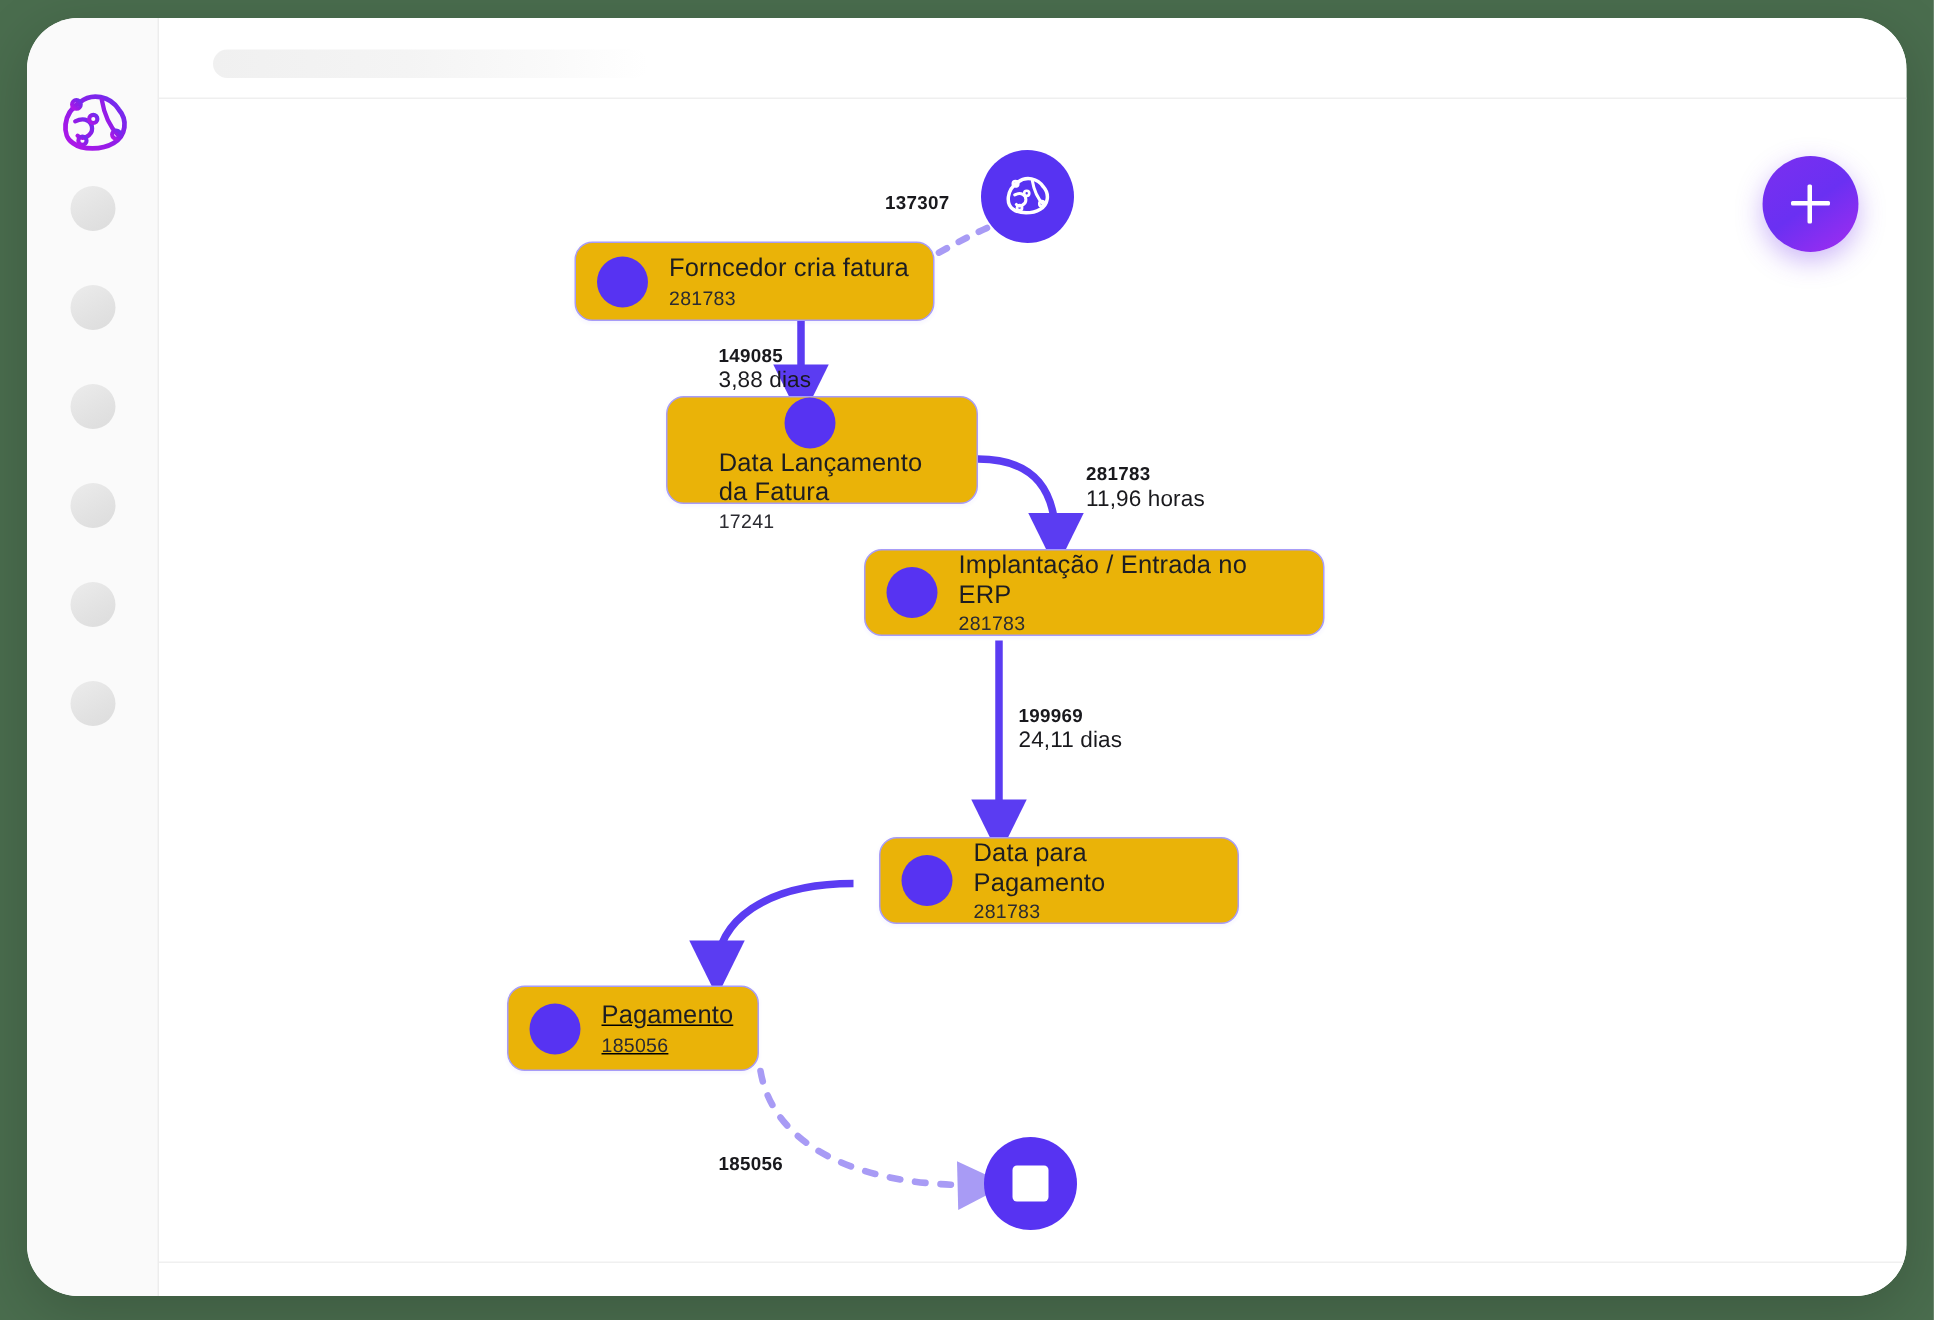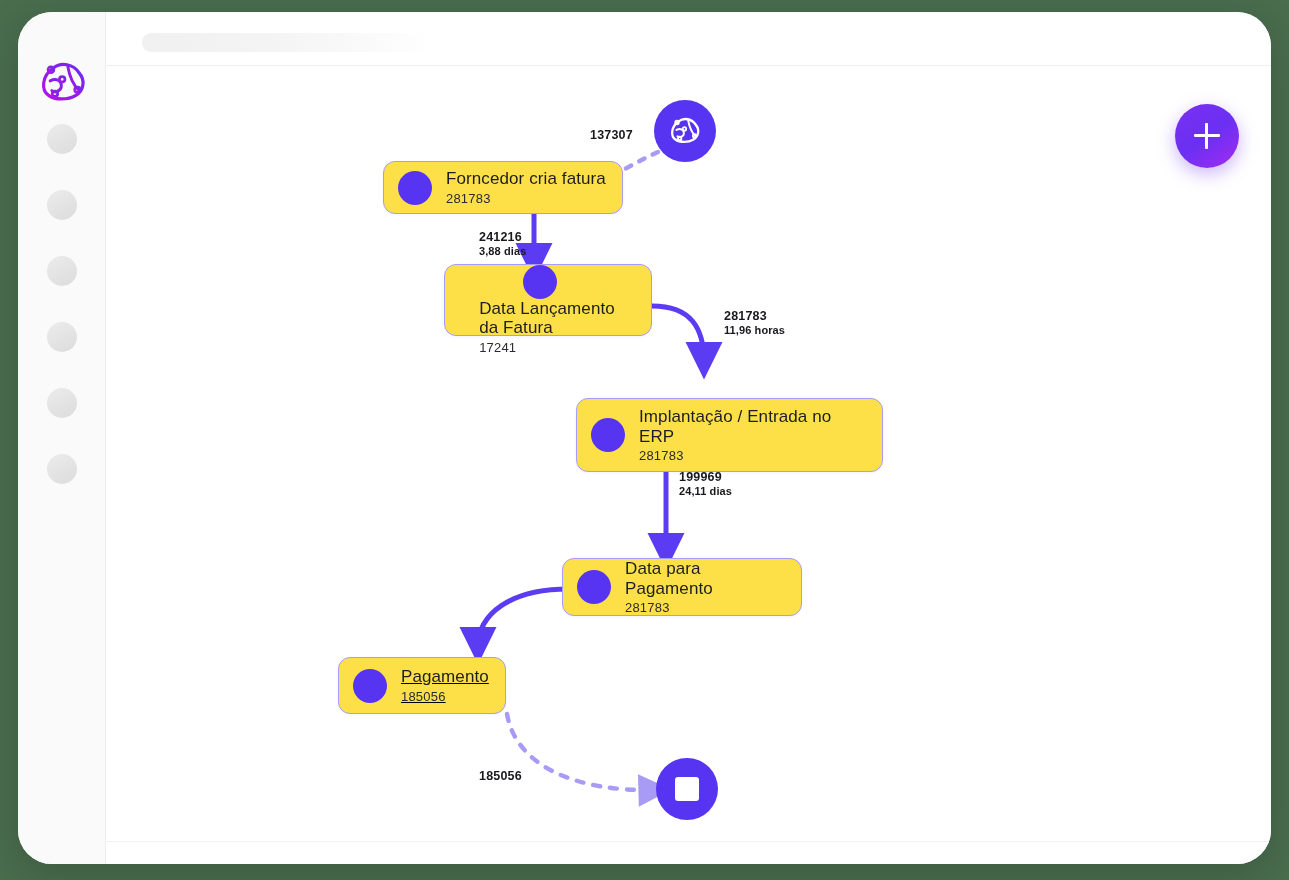--- a/index.html
+++ b/index.html
@@ -103,21 +103,21 @@
   svg.graph {
     position: absolute;
     left: 0; top: 0;
     width: 1165px;
     height: 775px;
   }
 
   
   .node {
     position: absolute;
-    background: #fde047;
+    background: #eab308;
     border: 1.6px solid #a79cf7;
     border-radius: 12px;
     display: flex;
     align-items: center;
     padding: 0 16px 0 14px;
     box-shadow: 0 1px 3px rgba(90,60,240,.06);
   }
   .node-dot {
     width: 34px; height: 34px;
     border-radius: 50%;
@@ -163,23 +163,23 @@
     line-height: 1.15;
     white-space: nowrap;
   }
   .edge-count {
     font-size: 12.5px;
     color: #19191d;
     font-weight: 700;
     letter-spacing: .2px;
   }
   .edge-dur {
-    font-size: 11px;
+    font-size: 15px;
     color: #19191d;
-    font-weight: 700;
+    font-weight: 400;
     letter-spacing: .1px;
     margin-top: 1px;
   }
 
   
   .fab {
     position: absolute;
     right: 32px;
     top: 38px;
     width: 64px; height: 64px;
@@ -293,29 +293,29 @@
 
       <div class="node" style="left:338px; top:198px; width:208px; height:72px;flex-direction:column;">
         <span class="node-dot"></span>
         <span class="node-text">
           <span class="node-title">Data Lançamento
 da Fatura</span>
           <span class="node-count">17241</span>
         </span>
       </div>
 
-      <div class="node" style="left:470px; top:300px; width:307px; height:74px;margin-top:32px;">
+      <div class="node" style="left:470px; top:300px; width:307px; height:58px;">
         <span class="node-dot"></span>
         <span class="node-text">
           <span class="node-title">Implantação / Entrada no ERP</span>
           <span class="node-count">281783</span>
         </span>
       </div>
 
-      <div class="node" style="left:456px; top:492px; width:240px; height:58px;">
+      <div class="node" style="left:480px; top:492px; width:240px; height:58px;">
         <span class="node-dot"></span>
         <span class="node-text">
           <span class="node-title">Data para Pagamento</span>
           <span class="node-count">281783</span>
         </span>
       </div>
 
       <div class="node" style="left:232px; top:591px; width:168px; height:57px;text-decoration:underline;">
         <span class="node-dot"></span>
         <span class="node-text">
@@ -326,21 +326,21 @@
 
       <div class="terminal" style="left:550px; top:692px;">
         <span class="stop-square"></span>
       </div>
 
       <div class="edge-label" style="left:474px; top:62px;margin-left:10px;">
         <div class="edge-count">137307</div>
       </div>
 
       <div class="edge-label" style="left:373px; top:164px;">
-        <div class="edge-count">241216</div>
+        <div class="edge-count">149085</div>
         <div class="edge-dur">3,88 dias</div>
       </div>
 
       <div class="edge-label" style="left:618px; top:243px;">
         <div class="edge-count">281783</div>
         <div class="edge-dur">11,96 horas</div>
       </div>
 
       <div class="edge-label" style="left:573px; top:404px;">
         <div class="edge-count">199969</div>

